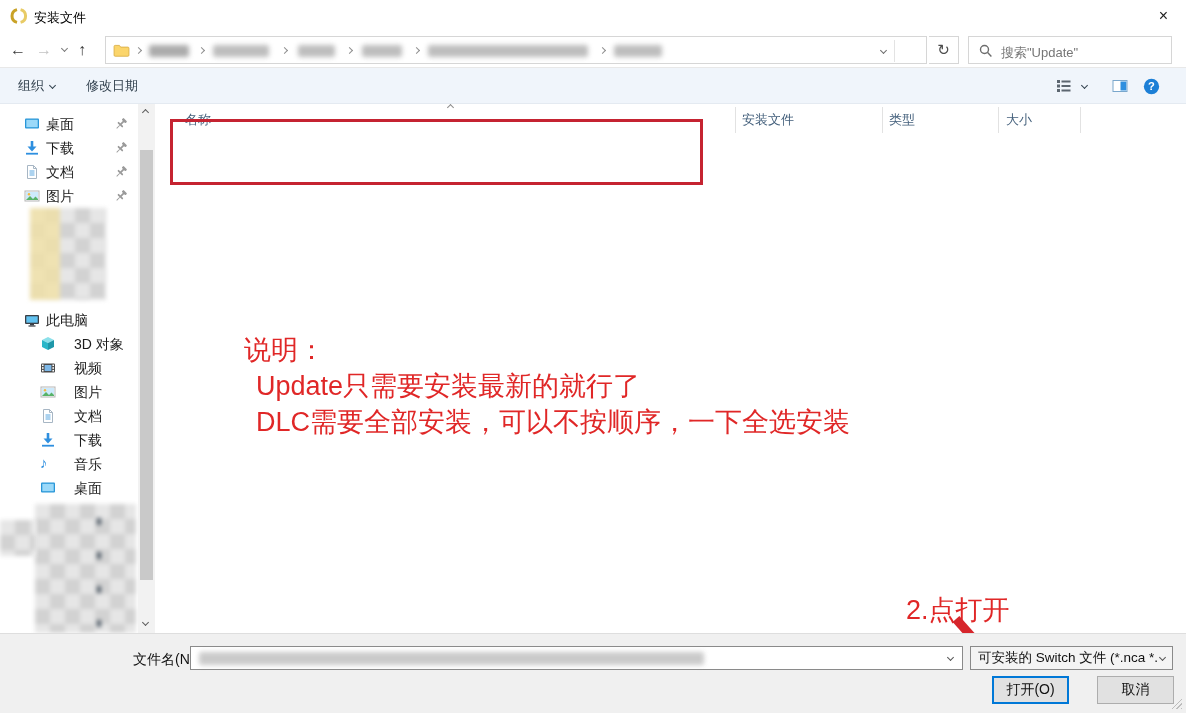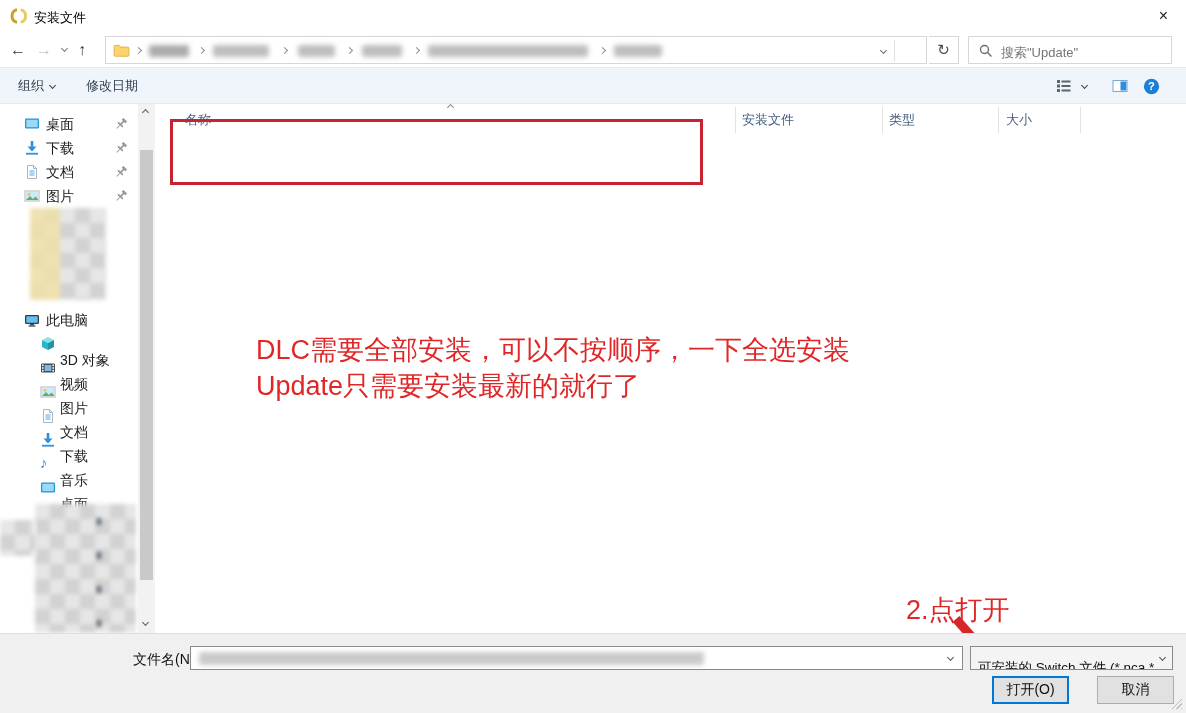--- a/index.html
+++ b/index.html
@@ -41,21 +41,21 @@
   .toolbar{ position:absolute; left:0; top:68px; width:100%; height:36px; background:#f0f5fb; border-bottom:1px solid #e4eaf1; }
   .tbtn{ position:absolute; top:0; height:35px; border:none; background:transparent; font-size:13px; color:#33424f; cursor:pointer;
     display:flex; align-items:center; gap:6px; }
   .tool-icon{ position:absolute; top:10px; width:16px; height:16px; cursor:pointer; }
   
   .main{ position:absolute; left:0; top:104px; width:100%; height:529px; background:#fff; }
   .side-item{ position:absolute; left:0; width:136px; height:24px; display:flex; align-items:center; cursor:pointer; }
   .side-item .ic{ position:absolute; left:24px; top:4px; width:16px; height:16px; }
   .side-item .lbl{ position:absolute; left:46px; top:4px; font-size:14px; color:#1c1c1c; white-space:nowrap; }
   .side-item.child .ic{ left:40px; }
-  .side-item.child .lbl{ left:60px;margin-top:16px; }
+  .side-item.child .lbl{ left:74px; }
   .side-item .pin{ position:absolute; left:114px; top:5px; width:14px; height:14px; }
   .note-glyph{ font-size:15px; color:var(--blue); position:absolute; left:40px; top:2px; }
   .mosaic{ position:absolute; background-color:#e6e6e6;
     background-image:linear-gradient(45deg,#d2d2d2 25%,transparent 25%,transparent 75%,#d2d2d2 75%),
                      linear-gradient(45deg,#d2d2d2 25%,transparent 25%,transparent 75%,#d2d2d2 75%);
     background-size:30px 30px; background-position:0 0,15px 15px; filter:blur(2px); }
   .mosaic .ytint{ position:absolute; left:0; top:0; width:30px; height:100%; background:#f0e0a8; opacity:.85; }
   .mosaic .dot{ position:absolute; left:62px; width:4px; height:7px; background:#4e5a66; }
   
   .sscroll{ position:absolute; left:138px; top:0; width:17px; height:529px; background:#f2f2f2; }
@@ -78,21 +78,21 @@
   .ann.note .ind{ padding-left:12px; }
   .ann.step2{ left:906px; top:592px; font-size:27px;text-align:right; }
   .arrow-svg{ position:absolute; left:940px; top:613px; width:70px; height:66px; pointer-events:none; }
   
   .footer{ position:absolute; left:0; top:633px; width:100%; height:80px; background:#f0f0f0; border-top:1px solid #dedede; }
   .fn-label{ position:absolute; left:133px; top:17px; font-size:14px; color:#111; }
   .fn-combo{ position:absolute; left:190px; top:12px; width:773px; height:24px; background:#fff; border:1px solid #8a8a8a; cursor:text; }
   .fn-combo .blurtxt{ position:absolute; left:8px; top:5px; width:505px; height:13px; background:#bdbdbd; filter:blur(2.4px); border-radius:2px; opacity:.8; }
   .fn-combo .dd{ position:absolute; right:9px; top:8px; border-color:#555; }
   .ft-combo{ position:absolute; left:970px; top:12px; width:203px; height:24px; background:#f4f4f4; border:1px solid #8a8a8a; cursor:pointer; overflow:hidden; }
-  .ft-combo .val{ position:absolute; left:7px; top:12px; font-size:13.5px; color:#111; white-space:nowrap; }
+  .ft-combo .val{ position:absolute; left:7px; top:2px; font-size:13.5px; color:#111; white-space:nowrap; }
   .ft-combo .dd{ position:absolute; right:7px; top:8px; border-color:#555; background:#f4f4f4; }
   .btn{ position:absolute; top:42px; width:77px; height:28px; font-size:14px; color:#111; background:#e1e1e1;
     border:1px solid #adadad; cursor:pointer; font-family:inherit; }
   .btn.primary{ left:992px; border:2px solid var(--accent); }
   .btn.cancel{ left:1097px; }
   .grip{ position:absolute; right:4px; bottom:4px; width:12px; height:12px; cursor:nwse-resize;
     background:linear-gradient(135deg,transparent 0 55%,#bdbdbd 55% 62%,transparent 62% 74%,#bdbdbd 74% 81%,transparent 81% 93%,#bdbdbd 93%); }
 </style>
 </head>
 <body>
@@ -388,22 +388,23 @@
       <span class="colsep" style="left:727px"></span>
       <span class="colsep" style="left:843px"></span>
       <span class="colsep" style="left:925px"></span>
 
 
       <div class="redbox"></div>
     </div>
   </div>
 
   <div class="ann note">
+    <div>说明：</div>
+    <div class="ind">Update只需要安装最新的就行了</div>
     <div class="ind">DLC需要全部安装，可以不按顺序，一下全选安装</div>
-    <div class="ind">Update只需要安装最新的就行了</div>
   </div>
   <div class="ann step2">2.点打开</div>
   <svg class="arrow-svg" viewBox="0 0 70 66">
     <line x1="16" y1="6" x2="48" y2="42" stroke="#d6252b" stroke-width="9"></line>
     <polygon points="62,59 40,48 56,36" fill="#d6252b"></polygon>
   </svg>
 
   <div class="footer">
     <span class="fn-label">文件名(N):</span>
     <div class="fn-combo">

